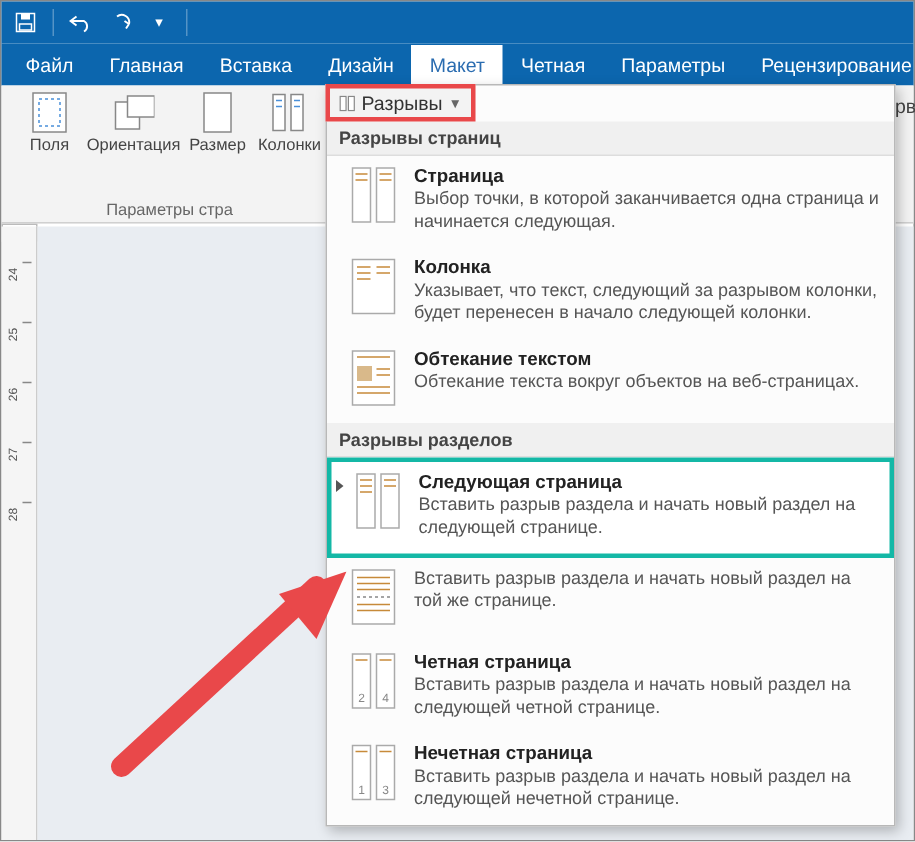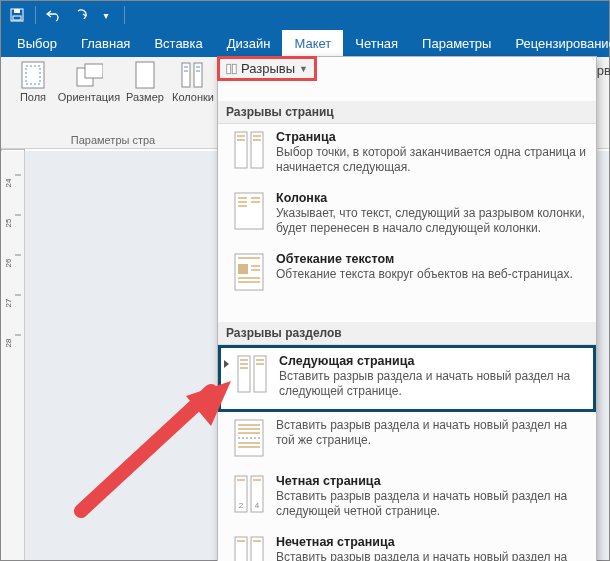--- a/index.html
+++ b/index.html
@@ -17,23 +17,23 @@
   .rb-btn { display: flex; flex-direction: column; align-items: center; gap: 2px; color: #444; font-size: 11px; width: 48px; }
   .rb-icon { width: 28px; height: 28px; display: flex; align-items: center; justify-content: center; }
   .group-label { color: #666; font-size: 11px; margin-top: auto; text-align: center; width: 100%; }
   .breaks-btn { border: 3px solid #e9484a; display: inline-flex; align-items: center; gap: 4px; padding: 2px 6px; font-size: 13px; color: #333; background: #f3f3f3; justify-content: center; }
   .breaks-btn .iconmini { width:14px; height:14px; }
   .right-labels { display: flex; gap: 40px; padding: 6px 20px; color: #444; font-size: 13px; }
   .ruler-area { position: absolute; left: 0; top: 150px; bottom: 0; width: 24px; background: #f5f5f5; border-right: 1px solid #ccc; }
   .ruler-corner { position:absolute; left:0; top:148px; width:24px; height:12px; background:#fff; border:1px solid #bbb; font-size:8px; text-align:center; color:#666;}
   .doc { position: absolute; left: 24px; top: 150px; right: 0; bottom: 0; background: #e9edf2; }
   .dropmenu { position: absolute; left: 216px; top: 55px; width: 380px; background: #fcfcfc; border: 1px solid #b8b8b8; box-shadow: 2px 3px 8px rgba(0,0,0,0.25); z-index: 50; }
-  .menu-header { background: #f0f0f0; border-bottom: 1px solid #ddd; padding: 4px 8px; font-size: 12px; color: #444; font-weight: 600; margin-top: 20px; }
+  .menu-header { background: #f0f0f0; border-bottom: 1px solid #ddd; padding: 4px 8px; font-size: 12px; color: #444; font-weight: 600; }
   .menu-item { display: flex; gap: 10px; padding: 6px 10px 10px 14px; position: relative; }
-  .menu-item.highlight { border: 3px solid #0c4a6e; background: #fff; }
+  .menu-item.highlight { border: 3px solid #14b8a6; background: #fff; }
   .menu-item .tri { position:absolute; left:3px; top:12px; width:0; height:0; border-top:4px solid transparent; border-bottom:4px solid transparent; border-left:5px solid #555; }
   .menu-icon { width: 34px; height: 40px; flex-shrink: 0; display:flex; align-items:center; justify-content:center; }
   .menu-text .title { font-weight: 700; font-size: 12.5px; color: #222; margin-bottom: 1px; }
   .menu-text .desc { font-size: 12px; color: #555; line-height: 1.25; }
   .arrow { position: absolute; left: 70px; top: 380px; z-index: 60; pointer-events: none; }
   svg { display:block; }
   .group2 { padding: 4px 6px; display:flex; flex-direction:column; flex:1; }
   .group2-body { display:flex; align-items:flex-start; gap:30px; }
 </style>
 </head>
@@ -59,21 +59,21 @@
       <svg width="16" height="14" viewBox="0 0 16 14">
           <path d="M6 3 A5 5 0 0 1 14 8" fill="none" stroke="#fff" stroke-width="1.3"></path>
           <path d="M14 8 L11 6 M14 8 L12 11" stroke="#fff" stroke-width="1.3"></path>
         </svg>
     </div>
     <div class="qat-btn" style="font-size:10px;">▾</div>
     <div class="qat-sep"></div>
   </div>
 
   <div class="tabsbar">
-    <div class="tab">Выбор</div>
+    <div class="tab">Файл</div>
     <div class="tab">Главная</div>
     <div class="tab">Вставка</div>
     <div class="tab">Дизайн</div>
     <div class="tab active">Макет</div>
     <div class="tab">Четная</div>
     <div class="tab">Параметры</div>
     <div class="tab">Рецензирование</div>
   </div>
 
   <div class="ribbon">

